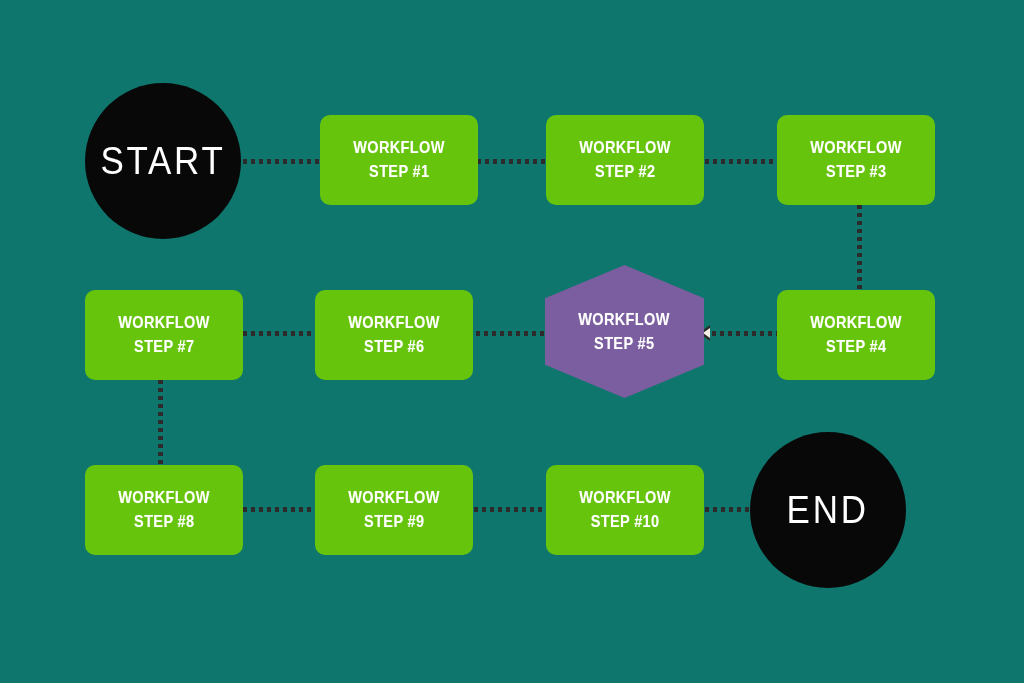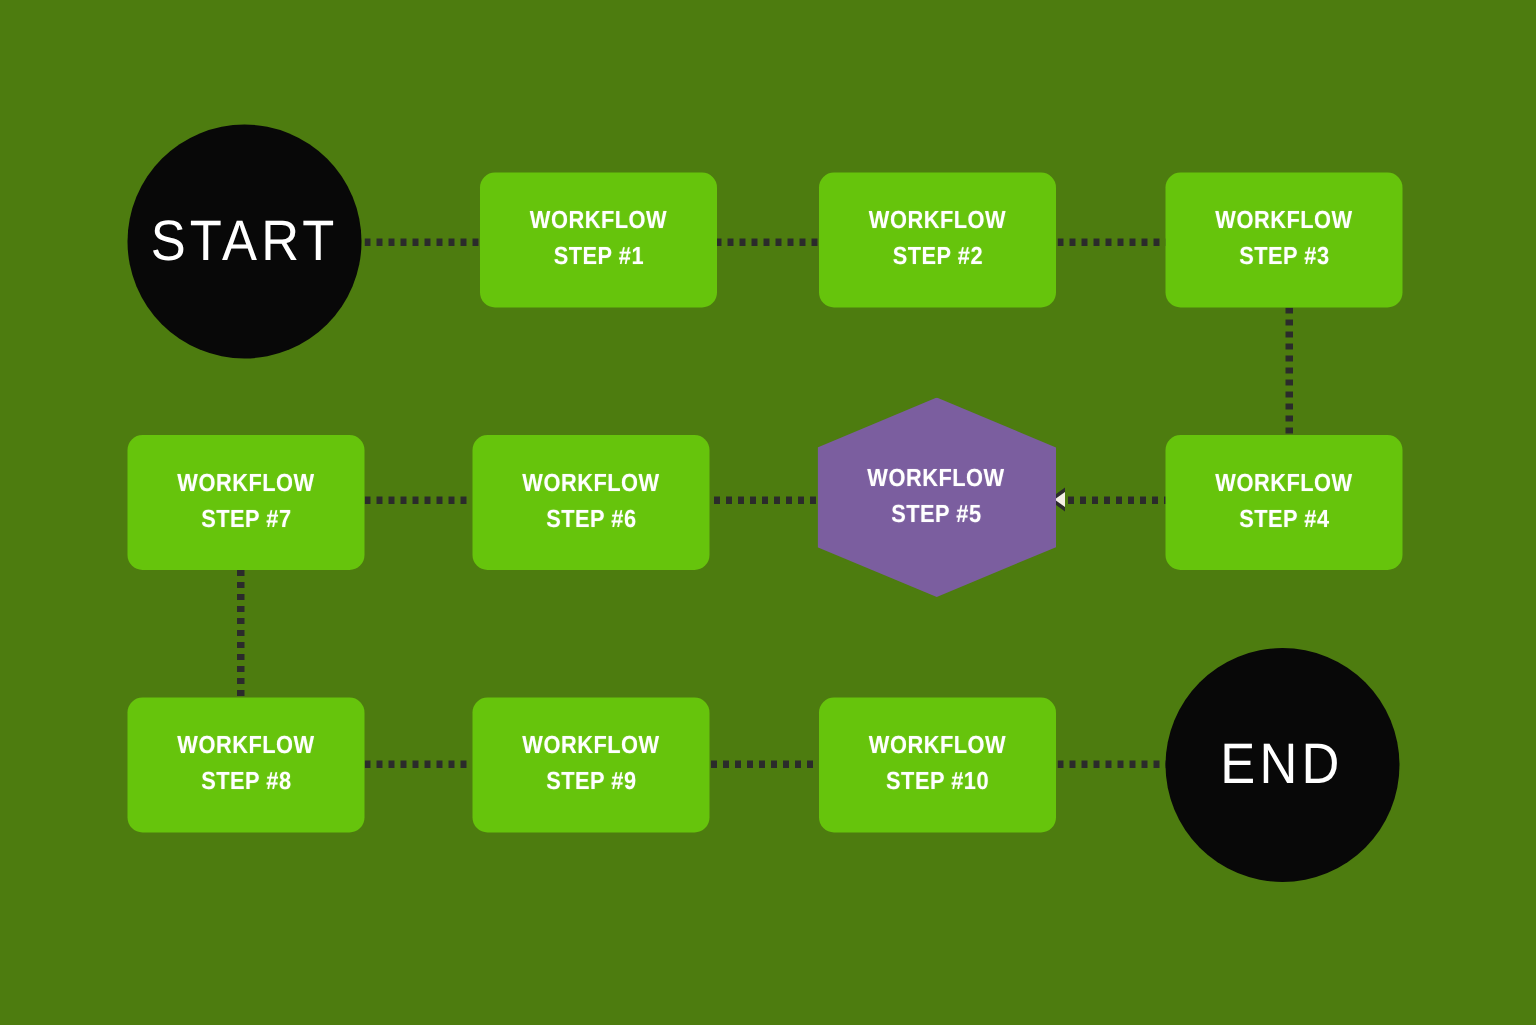--- a/index.html
+++ b/index.html
@@ -11,21 +11,21 @@
     width: 1024px;
     height: 683px;
     background: #f4f0e6;
     font-family: "Liberation Sans", sans-serif;
     overflow: hidden;
   }
   #diagram {
     position: relative;
     width: 1024px;
     height: 683px;
-    background: #4d7c0f;
+    background: #0f766e;
   }
 
   
   .terminator {
     position: absolute;
     width: 156px;
     height: 156px;
     border-radius: 50%;
     background: #080808;
     display: flex;
@@ -36,21 +36,21 @@
     color: #ffffff;
     font-family: "Liberation Sans", sans-serif;
     font-size: 38px;
     font-weight: 300;
     letter-spacing: 3px;
     line-height: 1;
     white-space: nowrap;
     transform: scaleX(0.92);
   }
   #node-start { left: 85px;  top: 83px; }
-  #node-end   { left: 777px; top: 432px; }
+  #node-end   { left: 750px; top: 432px; }
 
   
   .step-box {
     position: absolute;
     width: 158px;
     height: 90px;
     background: #66c40c;
     border-radius: 10px;
     display: flex;
     flex-direction: column;

